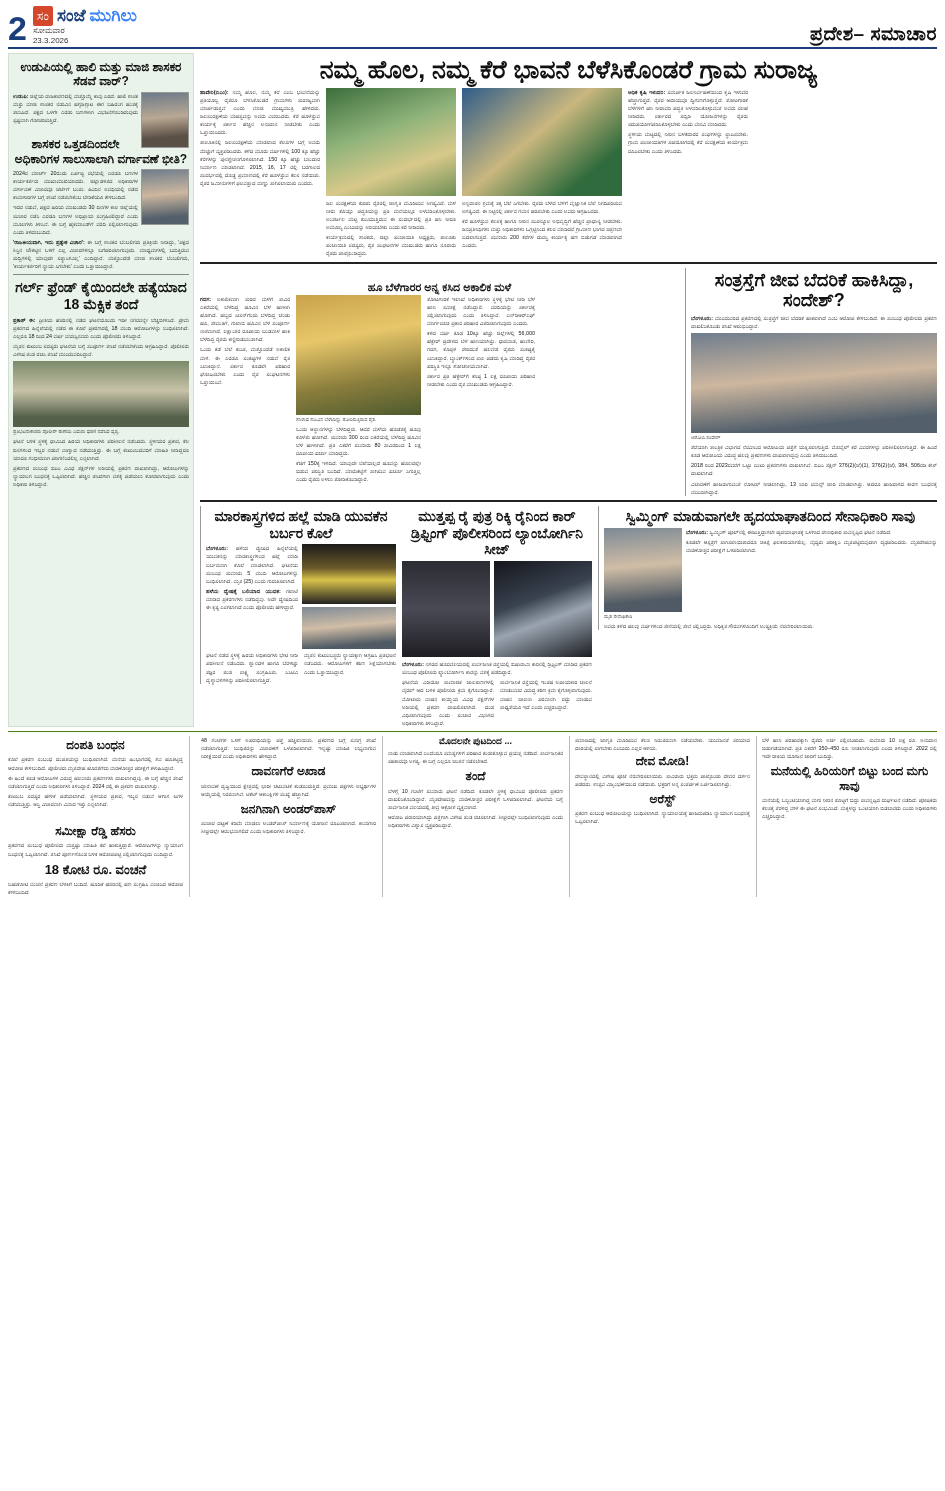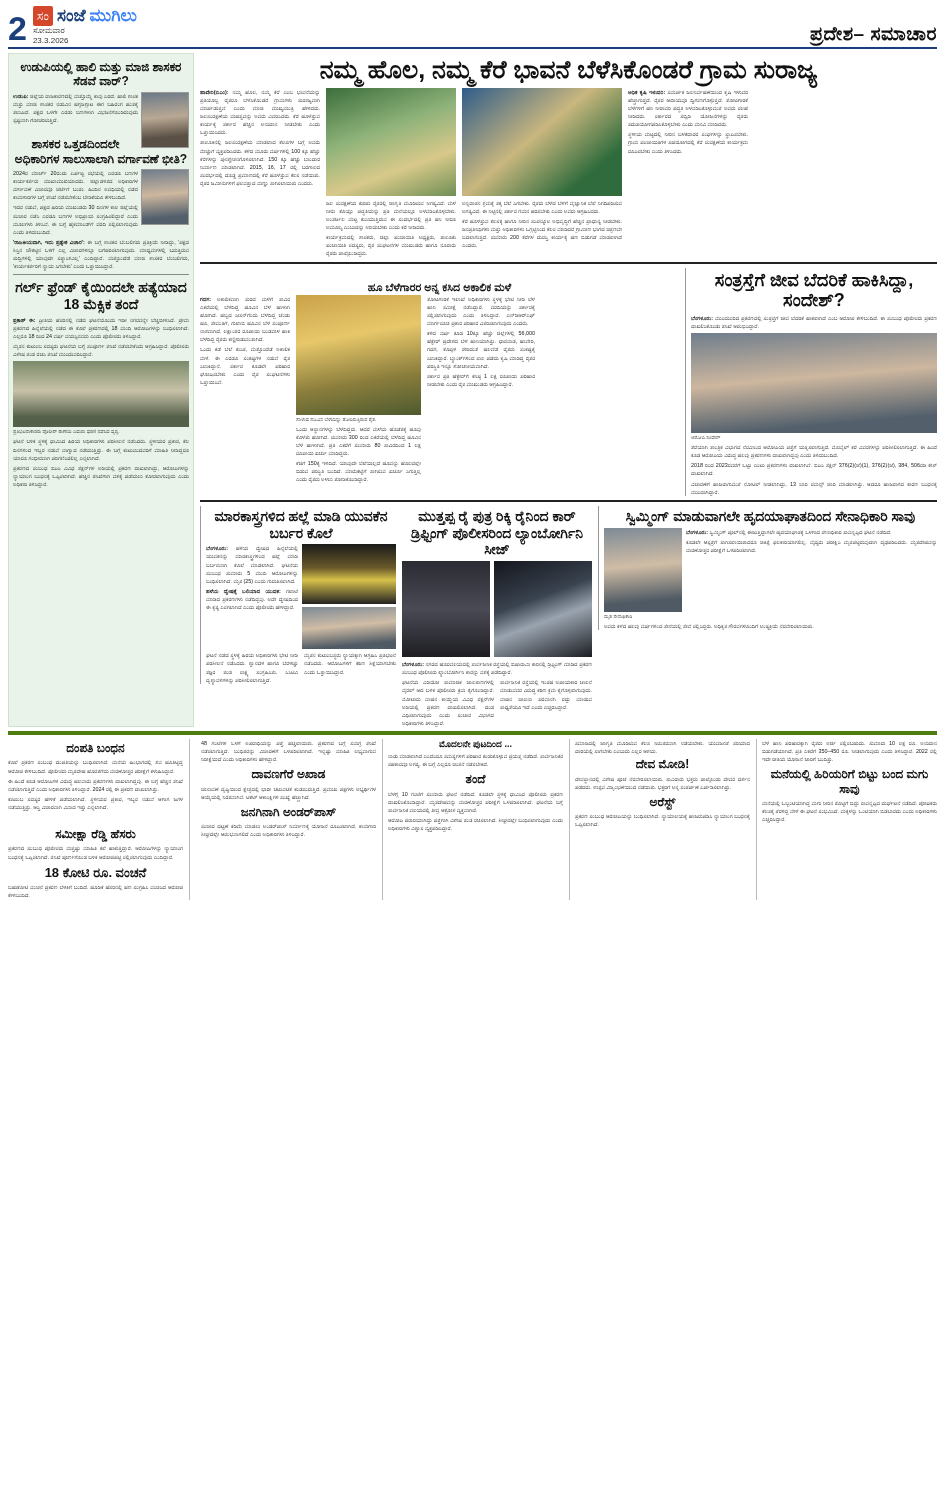--- a/index.html
+++ b/index.html
@@ -54,21 +54,21 @@
 
   .portrait { width:48px; height:56px; border:1px solid #999; float:right; margin:0 0 3px 3px; }
 
   .flex { display:flex; }
   .g4 { gap:4px; }
   .g6 { gap:6px; }
 
   .news-block { margin-bottom:4px; }
 
   
-  .bottom-area { display:flex; gap:6px; margin-top:4px; border-top:4px solid #4d7c0f; padding-top:4px;}
+  .bottom-area { display:flex; gap:6px; margin-top:4px; border-top:1px solid #4d7c0f; padding-top:4px;}
   .bcol { flex:1; }
 
   .center-head { text-align:center; font-weight:bold; }
 
   .divider-v { border-left:1px solid #bbb; }
 
   
   .p-green { background:linear-gradient(160deg,#3c6e3c,#8fb37a 40%,#d8c98a 70%,#6f8f55); }
   .p-warm { background:linear-gradient(170deg,#caa24a,#e7c76a 35%,#8a7d3c 70%,#4d5a2e); }
   .p-man { background:linear-gradient(175deg,#6c7a88,#b9a894 45%,#5a5045 80%); }

